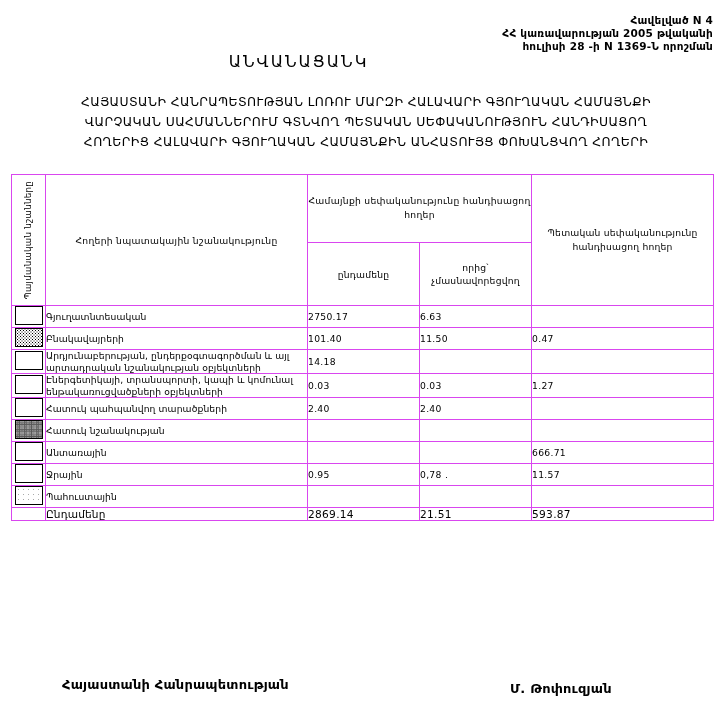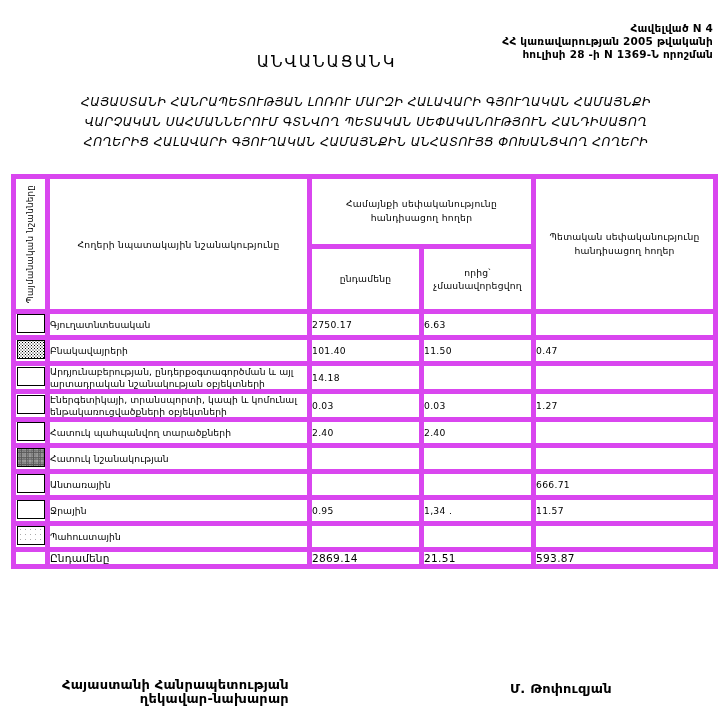--- a/index.html
+++ b/index.html
@@ -16,66 +16,64 @@
     overflow: hidden;
   }
   .page {
     position: relative;
     width: 727px;
     height: 716px;
   }
   
   .doc-header {
     position: absolute;
-    top: 22px;
+    top: 14px;
     right: 14px;
     text-align: right;
     font-size: 10.5px;
     font-weight: bold;
     line-height: 13px;
     letter-spacing: 0.2px;
   }
   
   .main-title {
     position: absolute;
     top: 52px;
     left: 0;
     width: 597px;
     text-align: center;
     font-size: 16px;
     letter-spacing: 2px;
-    margin-left: 28px;
   }
   
   .subtitle {
     position: absolute;
     top: 92px;
     left: 30px;
     width: 672px;
     text-align: center;
     font-size: 12.4px;
     line-height: 20px;
     letter-spacing: 0.4px;
-    font-style: italic;
   }
   .subtitle div { white-space: nowrap; }
   
   .tbl-wrap {
     position: absolute;
     top: 174px;
     left: 11px;
     width: 702px;
   }
   table.main {
     border-collapse: collapse;
     width: 702px;
     table-layout: fixed;
   }
   table.main td, table.main th {
-    border: 5px solid #d946ef;
+    border: 1px solid #d946ef;
     padding: 0;
     vertical-align: middle;
     font-weight: normal;
     font-size: 9.2px;
   }
   .h-rot {
     width: 34px;
     text-align: center;
   }
   .rot-inner {
@@ -276,21 +274,21 @@
             <td class="swatch-cell"><span class="swatch sw-dots-light"></span></td>
             <td class="label-cell">Անտառային</td>
             <td class="num"></td>
             <td class="num"></td>
             <td class="num">666.71</td>
           </tr>
           <tr>
             <td class="swatch-cell"><span class="swatch sw-empty"></span></td>
             <td class="label-cell">Ջրային</td>
             <td class="num">0.95</td>
-            <td class="num">1,34 .</td>
+            <td class="num">0,78 .</td>
             <td class="num">11.57</td>
           </tr>
           <tr>
             <td class="swatch-cell"><span class="swatch sw-dots-sparse"></span></td>
             <td class="label-cell">Պահուստային</td>
             <td class="num"></td>
             <td class="num"></td>
             <td class="num"></td>
           </tr>
           <tr class="total">
@@ -299,18 +297,17 @@
             <td class="num">2869.14</td>
             <td class="num">21.51</td>
             <td class="num">593.87</td>
           </tr>
         </tbody>
     </table>
   </div>
 
   <div class="sig-left">
     <div>Հայաստանի Հանրապետության</div>
-    <div>ղեկավար-նախարար</div>
   </div>
 
   <div class="sig-right">Մ. Թոփուզյան</div>
 
 </div>
 
 </body></html>

